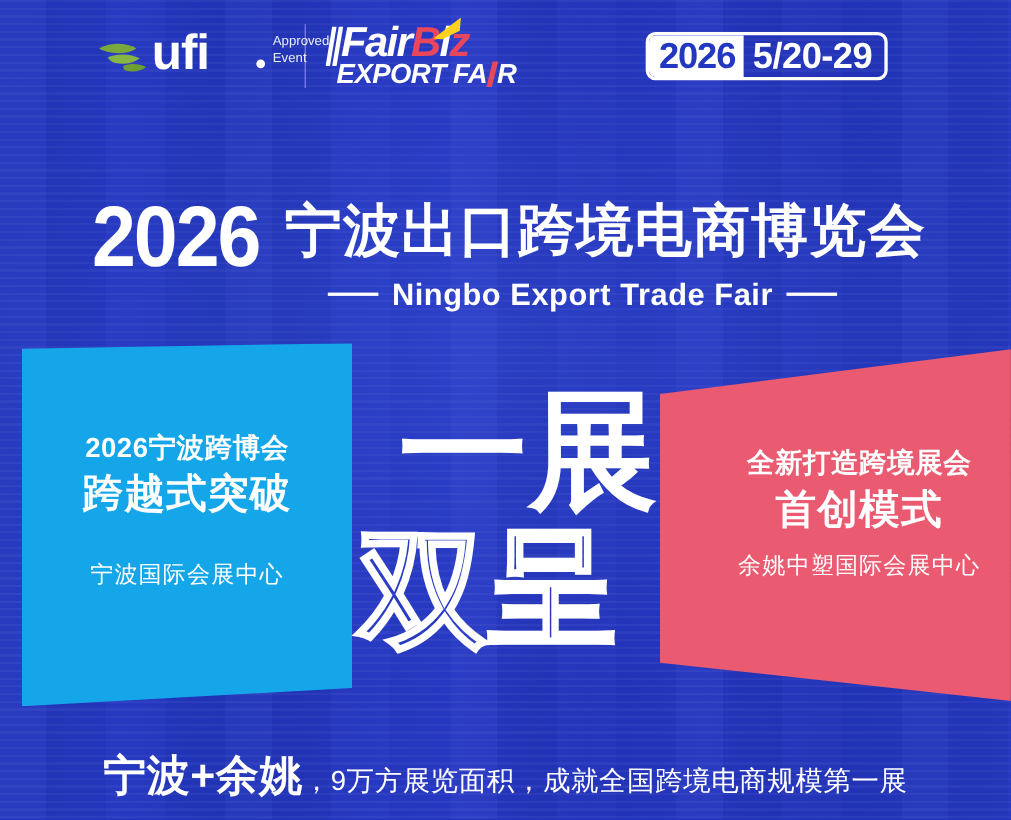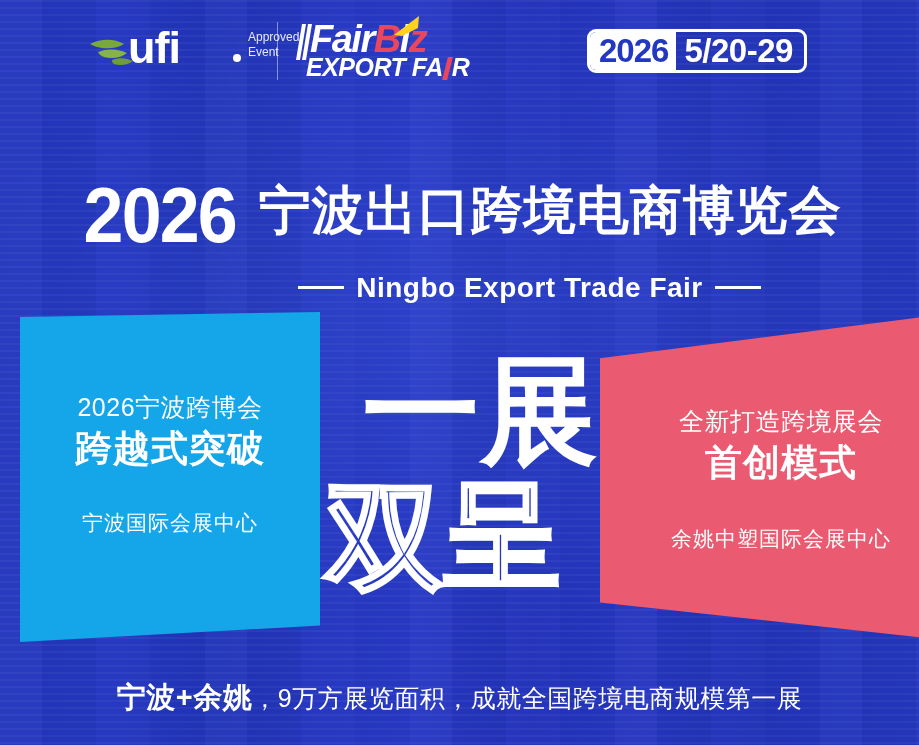--- a/index.html
+++ b/index.html
@@ -52,21 +52,21 @@
     display:flex; align-items:center;
   }
 
   .ufi-block {
     position:absolute; left:88px; top:29px;
     display:flex; align-items:flex-end; gap:6px;
   }
   .ufi-mark { position:relative; width:175px; height:44px; }
   .ufi-leaf { position:absolute; left:0; top:6px; width:62px; height:34px; }
   .ufi-word {
-    position:absolute; left:40px; top:-4px;
+    position:absolute; left:50px; top:-4px;
     font-size:45px; font-weight:bold; color:#fff;
     letter-spacing:-1px; line-height:1;
     font-family:"Liberation Sans", sans-serif;
   }
   .ufi-dot {
     position:absolute; left:145px; top:25px;
     width:8px; height:8px; border-radius:50%; background:#fff;
   }
   .ufi-approved {
     position:absolute; left:160px; top:1px;
@@ -152,21 +152,21 @@
     font-family:"Liberation Sans", sans-serif;
   }
   .title-cn {
     font-size:52px; font-weight:bold; color:#ffffff;
     line-height:1.05; letter-spacing:1px;
     margin-top:3px;
     font-family:"Liberation Sans","DejaVu Sans", sans-serif;
   }
   .title-sub {
     display:flex; align-items:center; justify-content:center;
-    gap:12px; margin-top:20px; padding-left:140px;
+    gap:12px; margin-top:0; padding-left:140px;
   }
   .sub-rule { width:46px; height:3px; background:#ffffff; }
   .sub-text {
     font-size:28px; font-weight:bold; color:#ffffff;
     letter-spacing:0.5px; white-space:nowrap;
     font-family:"Liberation Sans", sans-serif;
   }
 
   
   .panel-left {
@@ -181,37 +181,37 @@
   .panel-right {
     position:absolute; left:600px; top:312px;
     width:362px; height:330px;
     background:#ea5a70;
     clip-path:polygon(0% 14%, 100% 0%, 100% 100%, 0% 88%);
     display:flex; flex-direction:column; align-items:center;
     justify-content:flex-start;
     padding-top:94px;
   }
   .panel-l1 {
-    font-size:25px; font-weight:normal; color:#ffffff;
+    font-size:25px; font-weight:bold; color:#ffffff;
     letter-spacing:0.5px; line-height:1.2; text-align:center;
     font-family:"Liberation Sans","DejaVu Sans", sans-serif;
   }
   .panel-l2 {
     font-size:37px; font-weight:bold; color:#ffffff;
     letter-spacing:1px; line-height:1.25; text-align:right;
     margin-top:4px;
     font-family:"Liberation Sans","DejaVu Sans", sans-serif;
   }
   .panel-l3 {
     font-size:21px; color:#ffffff;
     letter-spacing:1px; line-height:1.2; text-align:center;
     margin-top:38px;
     font-family:"Liberation Sans","DejaVu Sans", sans-serif;
   }
-  .panel-right .panel-l3 { margin-top:40px; }
+  .panel-right .panel-l3 { margin-top:16px; }
 
   
   .slogan {
     position:absolute; left:326px; top:352px;
     width:272px; height:278px;
     z-index:5;
   }
   .slogan-top {
     font-size:118px; font-weight:bold; color:#ffffff;
     line-height:1; letter-spacing:0px; text-align:right;
@@ -229,21 +229,21 @@
   
   .footer {
     position:absolute; left:0; top:678px; width:919px;
     text-align:center;
   }
   .footer-text {
     font-size:25px; color:#ffffff; letter-spacing:0.5px;
     white-space:nowrap;
     font-family:"Liberation Sans","DejaVu Sans", sans-serif;
   }
-  .footer-strong { font-weight:bold; font-size:29px; }
+  .footer-strong { font-weight:bold; font-size:39px; }
 </style>
 </head>
 <body>
 
 <div class="banner">
 
   <div class="bg-bands"></div>
   <div class="bg-scan"></div>
   <div class="bg-vignette"></div>
 

